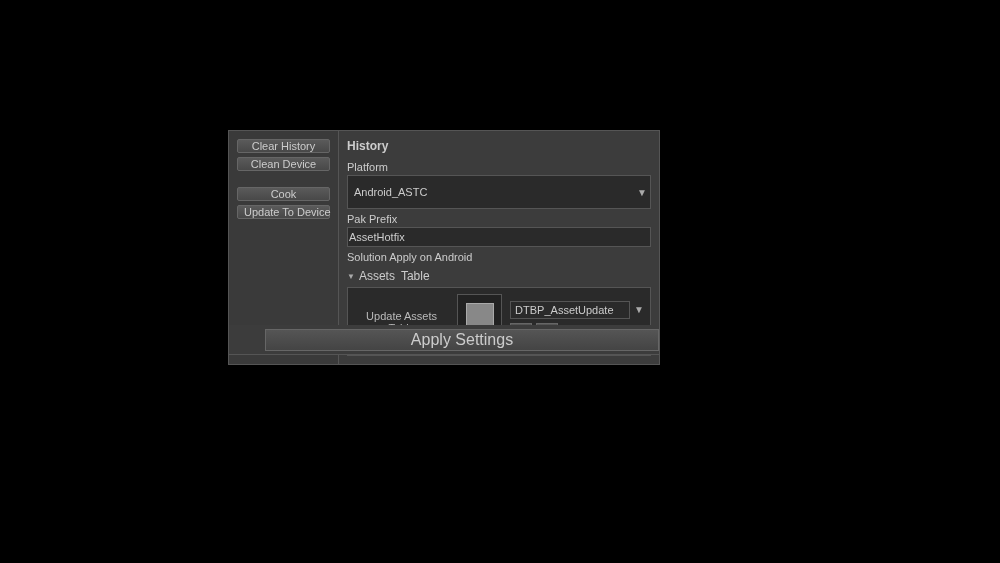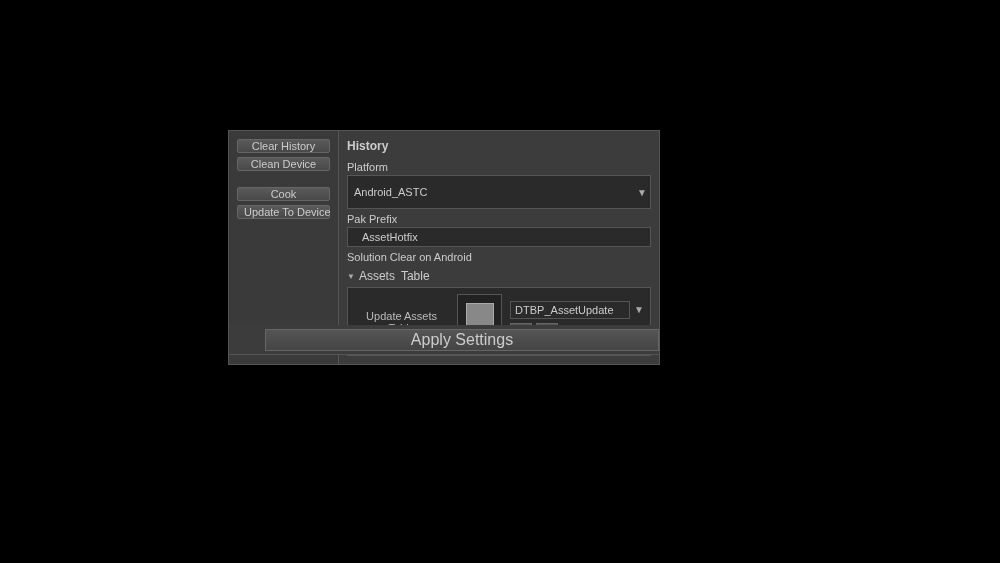--- a/index.html
+++ b/index.html
@@ -95,21 +95,21 @@
       color: #aaa;
       pointer-events: none;
       font-size: 10px;
     }
 
     .text-input {
       width: 100%;
       background-color: #2a2a2a;
       border: 1px solid #555;
       color: #ccc;
-      padding: 3px 14px;
+      padding: 3px 1px;
       font-size: 11px;
     }
 
     .assets-section {
       margin-top: 4px;
     }
 
     .assets-header {
       display: flex;
       align-items: center;
@@ -266,21 +266,21 @@
         <option>Android_ETC1</option>
         <option>Android_ETC2</option>
         <option>Android_Multi</option>
       </select>
       <span class="dropdown-arrow">▼</span>
     </div>
 
     <div class="field-label">Pak Prefix</div>
     <input class="text-input" type="text" value="AssetHotfix" style="">
 
-    <div class="field-label">Solution Clear on Android</div>
+    <div class="field-label">Solution Apply on Android</div>
 
     <div class="assets-section">
       <div class="assets-header">
         <span class="assets-triangle">▼</span>
         <span>Assets</span>
         <span style="margin-left:2px;">Table</span>
       </div>
       <div class="assets-box">
 
         <div class="update-assets-label">Update Assets Table</div>

